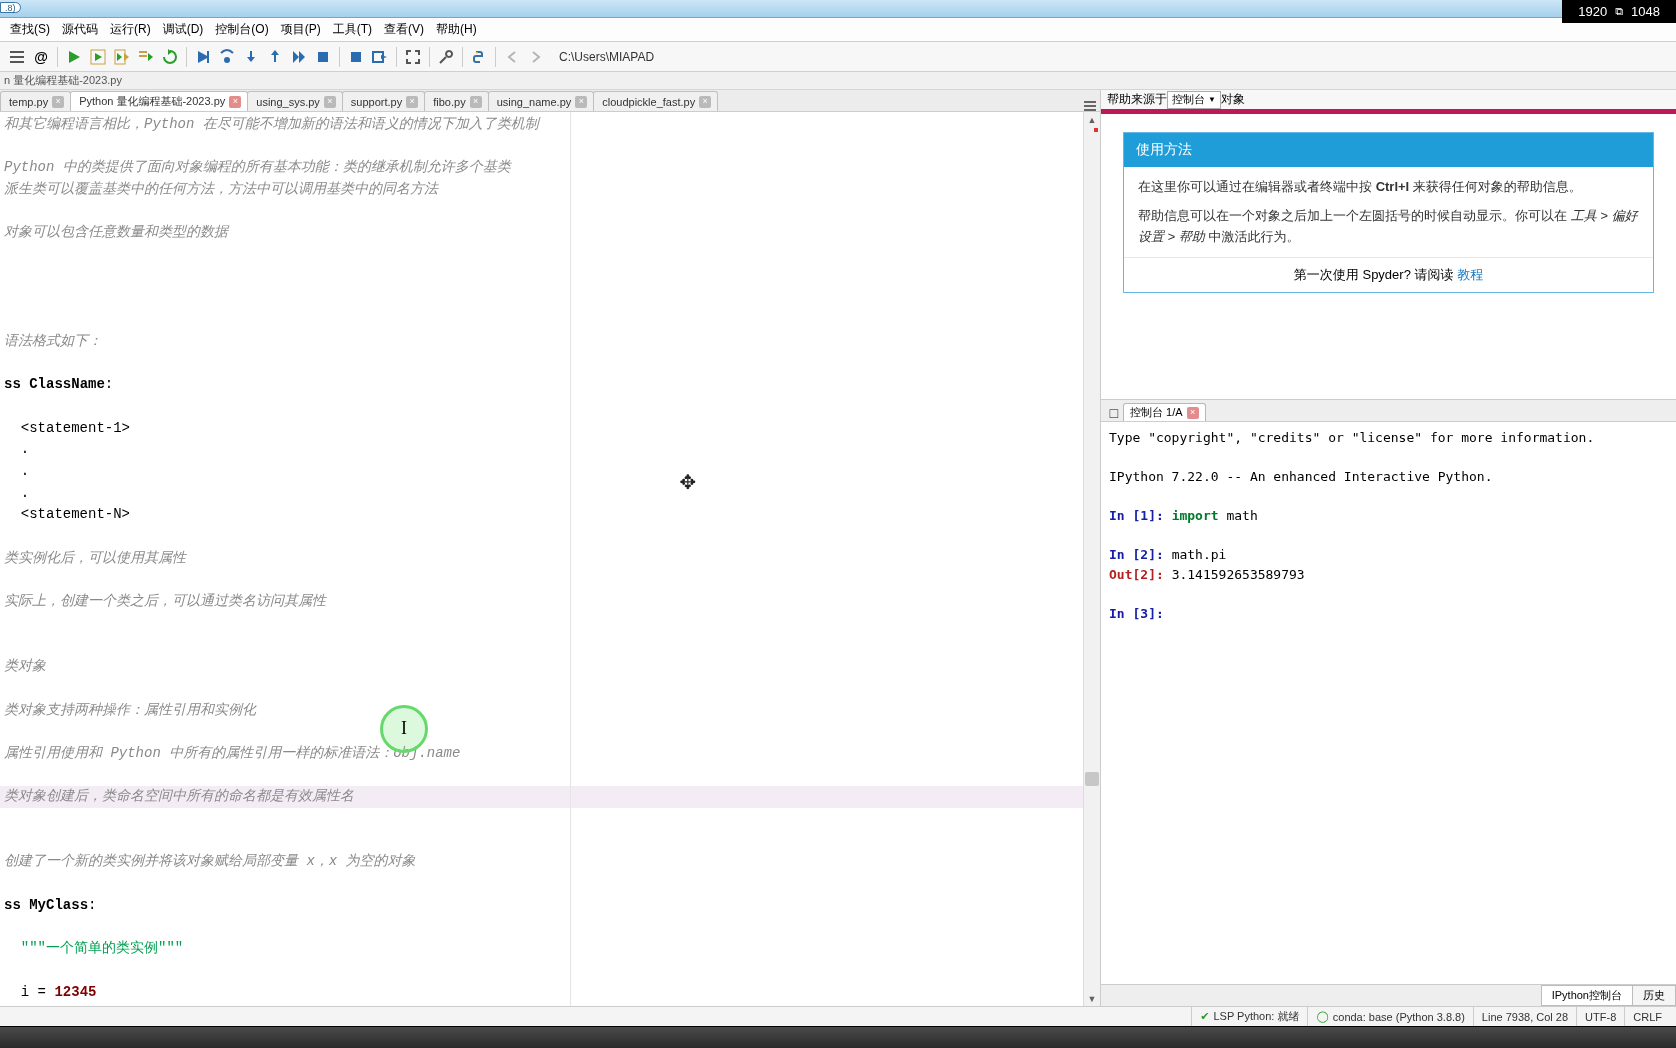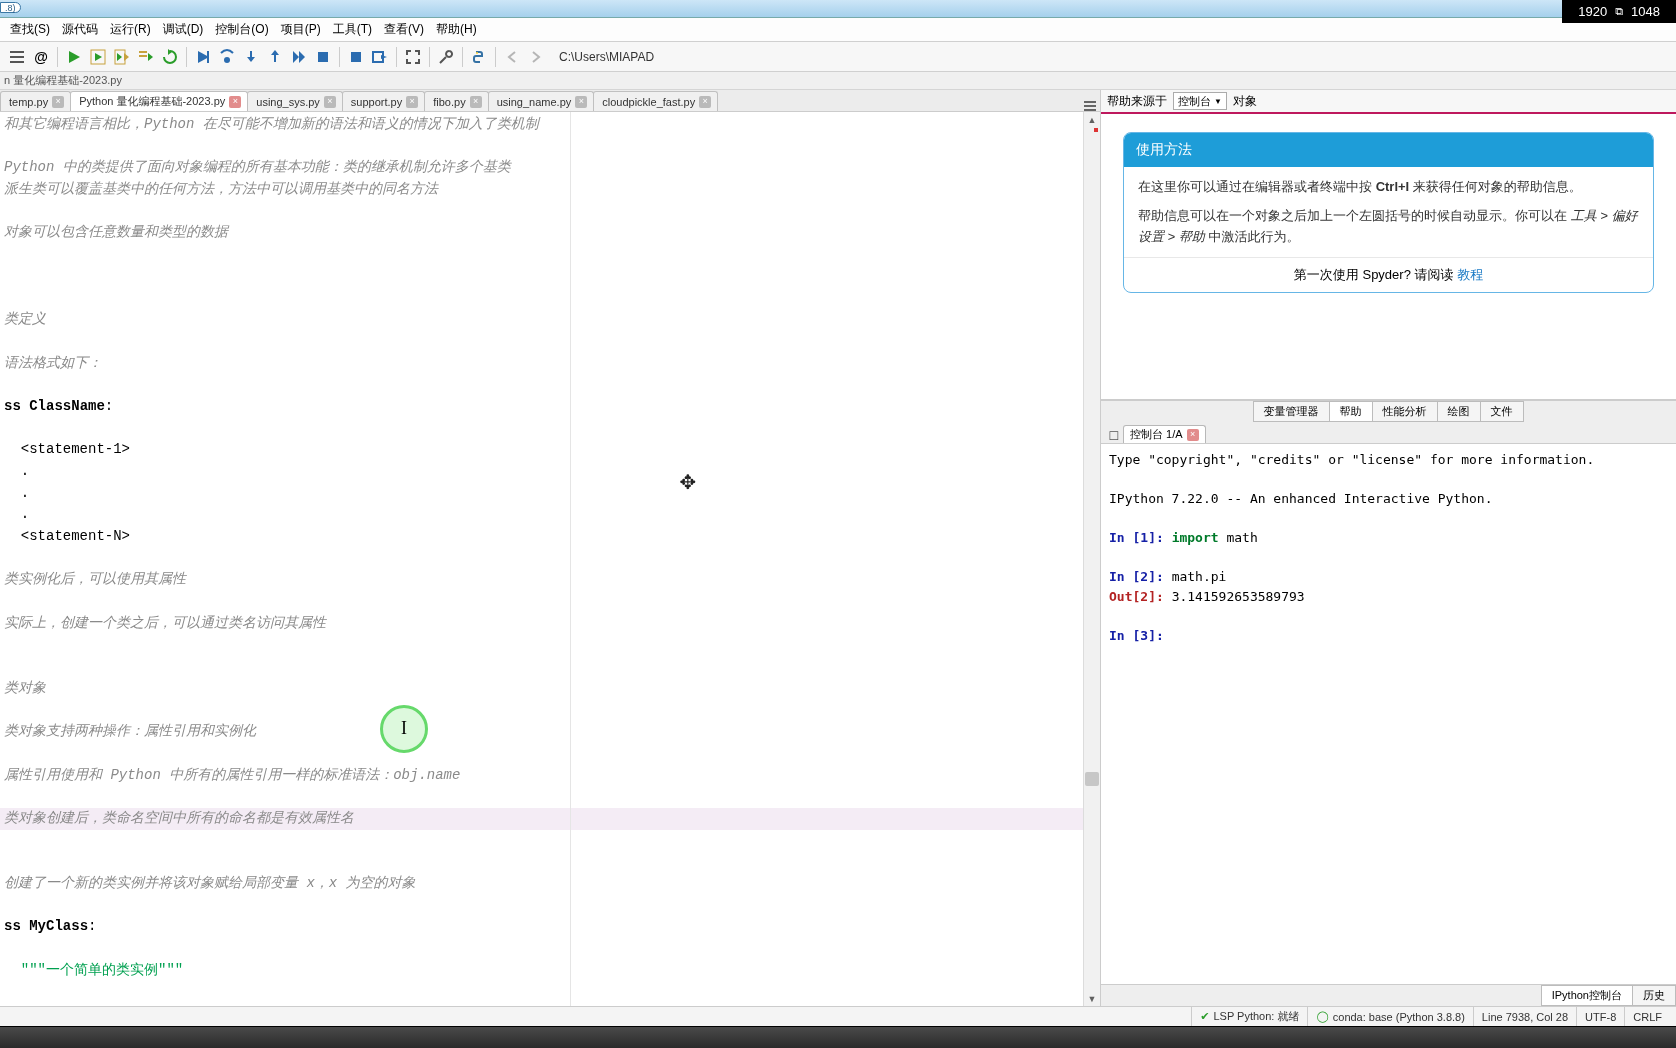--- a/index.html
+++ b/index.html
@@ -47,24 +47,24 @@
     .vscroll { position:absolute; right:0; top:22px; bottom:0; width:17px; background:#f1f1f1; border-left:1px solid #dcdcdc;}
     .vthumb { position:absolute; left:1px; right:1px; background:#c7c7c7; border-radius:2px;}
     .vscroll .arr{height:15px; display:flex; align-items:center; justify-content:center; color:#606060; font-size:9px;}
     .mark-red { position:absolute; right:2px; width:4px; background:#d33; }
     
     .move-cursor { position:absolute; top:350px; left:680px; font-size:26px; color:#222; pointer-events:none;}
     .circle-caret { position:absolute; left:380px; top:593px; width:48px; height:48px; border:3px solid #66d96b; border-radius:50%; background:rgba(120,230,120,0.25); display:flex; align-items:center; justify-content:center; font-family:serif; font-size:18px; pointer-events:none;}
     
     
     .right { width: 576px; display:flex; flex-direction:column; border-left:1px solid #ccc;}
-    .help-hdr { height:24px; background:#f7f7f7; border-bottom:2px solid #be185d; display:flex; align-items:center; padding:0 6px; gap:6px;}
+    .help-hdr { height:24px; background:#f7f7f7; border-bottom:5px solid #be185d; display:flex; align-items:center; padding:0 6px; gap:0;}
     .help-combo { border:1px solid #ababab; height:18px; background:#fff; padding:0 4px; display:flex; align-items:center; font-size:11px;}
     .help-panel { flex: 0 0 286px; background:#fff; padding:18px 22px 6px; border-bottom:1px solid #ccc; position:relative;}
-    .usage-box { border:1px solid #66b6e6; border-radius:8px; overflow:hidden;}
+    .usage-box { border:1px solid #66b6e6; border-radius:0; overflow:hidden;}
     .usage-title { background:#1e9dd8; color:#fff; padding:8px 12px; font-size:14px;}
     .usage-body { background:#fff; padding:10px 14px; font-size:13px; line-height:1.6; color:#333;}
     .usage-body em { font-style:italic;}
     .usage-foot { text-align:center; padding:8px; font-size:13px; border-top:1px solid #e8e8e8;}
     .usage-foot a { color:#1a7ac5; }
     .help-tabs { height:22px; background:#eee; border-top:1px solid #ccc; display:flex; justify-content:center; gap:0;}
     .htab { padding:2px 10px; border:1px solid #bcbcbc; font-size:11px; background:#f5f5f5; margin-left:-1px; position:relative;}
     .htab.active{background:#fff;}
 
     .console { flex:1; background:#fff; display:flex; flex-direction:column;}
@@ -275,21 +275,20 @@
       <div class="code-inner" id="codeinner">
           <div class="cline"><span class="comment">和其它编程语言相比，Python 在尽可能不增加新的语法和语义的情况下加入了类机制</span></div>
           <div class="cline">&nbsp;</div>
           <div class="cline"><span class="comment">Python 中的类提供了面向对象编程的所有基本功能：类的继承机制允许多个基类</span></div>
           <div class="cline"><span class="comment">派生类可以覆盖基类中的任何方法，方法中可以调用基类中的同名方法</span></div>
           <div class="cline">&nbsp;</div>
           <div class="cline"><span class="comment">对象可以包含任意数量和类型的数据</span></div>
           <div class="cline">&nbsp;</div>
           <div class="cline">&nbsp;</div>
           <div class="cline">&nbsp;</div>
-          <div class="cline"><span class="comment">类定义</span></div>
           <div class="cline">&nbsp;</div>
           <div class="cline"><span class="comment">语法格式如下：</span></div>
           <div class="cline">&nbsp;</div>
           <div class="cline"><span class="kw">ss</span> <span class="cls">ClassName</span>:</div>
           <div class="cline">&nbsp;</div>
           <div class="cline">  &lt;statement-1&gt;</div>
           <div class="cline">  .</div>
           <div class="cline">  .</div>
           <div class="cline">  .</div>
           <div class="cline">  &lt;statement-N&gt;</div>
@@ -340,27 +339,20 @@
       <div class="usage-box">
         <div class="usage-title">使用方法</div>
         <div class="usage-body">
           <p><span>在这里你可以通过在编辑器或者终端中按 </span><b>Ctrl+I</b><span> 来获得任何对象的帮助信息。</span></p>
           <p style="margin-top:8px"><span>帮助信息可以在一个对象之后加上一个左圆括号的时候自动显示。你可以在 </span><em>工具 &gt; 偏好设置 &gt; 帮助</em><span> 中激活此行为。</span></p>
         </div>
         <div class="usage-foot">
           <span>第一次使用 Spyder? 请阅读 </span><a>教程</a>
         </div>
       </div>
-    </div>
-    <div class="help-tabs">
-      <div class="htab">变量管理器</div>
-      <div class="htab active">帮助</div>
-      <div class="htab">性能分析</div>
-      <div class="htab">绘图</div>
-      <div class="htab">文件</div>
     </div>
 
     <div class="console">
       <div class="console-tabs">
         <span style="width:18px;text-align:center;font-size:12px;color:#555">☐</span>
         <div class="ctab">
           <span>控制台 1/A</span>
             <span class="close-x">×</span>
         </div>
       </div>

